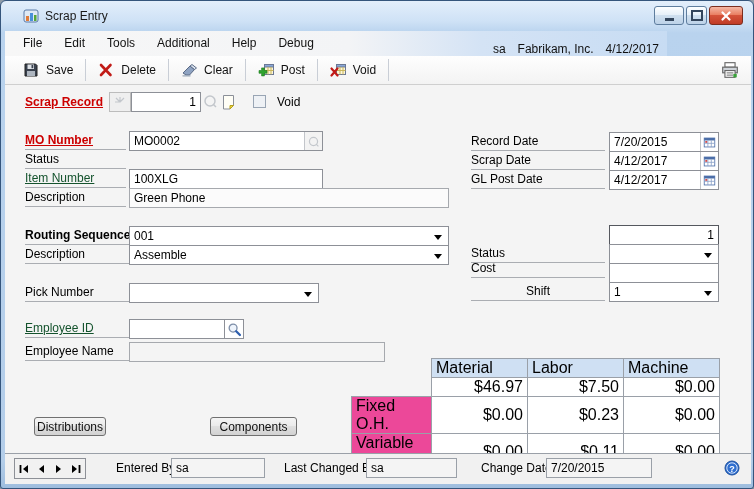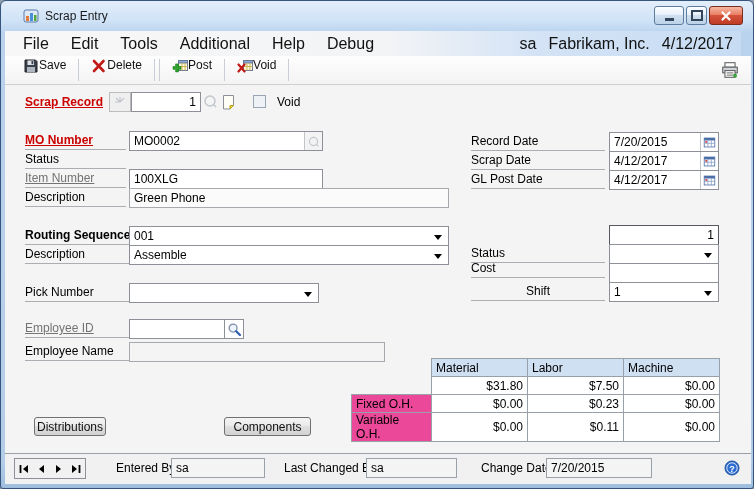--- a/index.html
+++ b/index.html
@@ -10,50 +10,50 @@
   .titlebar{position:absolute;left:0;top:0;width:100%;height:30px;}
   .app-icon{position:absolute;left:22px;top:7px;width:16px;height:16px;}
   .title-text{position:absolute;left:44px;top:8px;font-size:12px;color:#1a1a1a;}
   .winbtn{position:absolute;top:5px;height:19px;border:1px solid #5e7d9e;border-radius:3px;
     background:linear-gradient(180deg,#fdfeff,#e7f0f9 45%,#cfdfef 50%,#bdd2e8);display:flex;align-items:center;justify-content:center;box-sizing:border-box;}
   .winbtn.min{left:653px;width:30px;} .winbtn.max{left:685px;width:21px;}
   .winbtn.close{left:708px;width:34px;background:linear-gradient(180deg,#f5b7a4,#e98063 45%,#d4523a 50%,#c03c26);border-color:#7c2d1e;}
   .glyph-min{width:9px;height:3px;background:#33455c;margin-top:7px;}
   .glyph-max{width:8px;height:7px;border:2px solid #33455c;}
   
-  .menubar{position:absolute;left:4px;top:30px;width:736px;height:25px;display:flex;align-items:center;
-    background:linear-gradient(90deg,#f7f7f7 0%,#f3f4f6 52%,#d4e3f5 72%,#c7dcf3 100%);font-size:16px;color:#111;}
+  .menubar{position:absolute;left:4px;top:30px;width:662px;height:25px;display:flex;align-items:flex-end;
+    background:linear-gradient(90deg,#f7f7f7 0%,#f3f4f6 52%,#d4e3f5 72%,#c7dcf3 100%);font-size:12px;color:#111;}
   .menu-item{padding:0 11px;line-height:25px;}
   .menu-item:first-child{padding-left:18px;}
   .session{margin-left:auto;padding-right:8px;display:flex;gap:12px;}
   
   .toolbar{position:absolute;left:4px;top:55px;width:746px;height:29px;background:linear-gradient(180deg,#fefefe,#f3f3f3);
     border-bottom:1px solid #cfcfcf;display:flex;align-items:center;font-size:12px;color:#111;box-sizing:border-box;padding-left:8px;}
-  .tbtn{display:flex;padding:0 10px;height:24px;border-radius:2px;}
+  .tbtn{display:flex;align-items:center;gap:7px;padding:0 10px;height:24px;border-radius:2px;}
   .tbtn svg{width:16px;height:16px;}
   .tsep{width:1px;height:22px;background:#c9ced6;margin:0 2px;}
   .print{margin-left:auto;margin-right:12px;width:18px;height:18px;}
   
   .content{position:absolute;left:4px;top:84px;width:746px;height:368px;background:#f4f4f4;}
   .lbl{position:absolute;font-size:12px;color:#000;height:18px;line-height:18px;white-space:nowrap;}
   .rule{border-bottom:1px solid #aaadb2;}
   .lbl.red{color:#cc0000;font-weight:bold;text-decoration:underline;}
-  .lbl.link{color:#737373;text-decoration:underline;}
+  .lbl.link{color:#14532d;text-decoration:underline;}
   .fld{position:absolute;height:20px;background:#fff;border:1px solid #8d9097;box-sizing:border-box;
     font-size:12px;line-height:18px;padding:0 4px;color:#000;white-space:nowrap;overflow:hidden;}
   .fld.disabled{background:#f4f4f4;border-color:#a6a9ae;}
   .fld.right{text-align:right;}
   .caret{position:absolute;right:6px;top:8px;width:0;height:0;border-left:4px solid transparent;border-right:4px solid transparent;border-top:5px solid #000;}
   .sidebtn{position:absolute;right:0;top:0;width:17px;height:18px;border-left:1px solid #c2c5ca;background:#f3f3f3;
     display:flex;align-items:center;justify-content:center;}
   .sidebtn svg{width:13px;height:13px;}
   .sidebtn .caret{position:static;border-top-color:#9ca1a8;}
   .checkbox{position:absolute;width:13px;height:13px;background:#eef1f5;border:1px solid #99a5b4;box-sizing:border-box;}
   
-  table.costs{position:absolute;left:346px;top:273px;border-collapse:collapse;table-layout:fixed;font-size:12px;}
+  table.costs{position:absolute;left:346px;top:273px;border-collapse:collapse;table-layout:fixed;font-size:16px;}
   table.costs td,table.costs th{border:1px solid #9aa0a8;padding:0 4px;height:18px;box-sizing:border-box;font-weight:normal;}
   table.costs th{background:#cfe0f3;text-align:left;height:17px;}
   table.costs td.rowlbl{background:#ec4899;}
   table.costs td.val{background:#fff;text-align:right;}
   table.costs td.ghost{border:none;background:transparent;}
   .col-lbl{width:80px;} .col-v{width:96px;}
   
   .abtn{position:absolute;height:19px;border:1px solid #707070;border-radius:3px;font-size:12px;color:#111;
     background:linear-gradient(180deg,#f4f4f4,#ebebeb 45%,#dfdfdf 50%,#d2d2d2);display:flex;align-items:center;justify-content:center;box-sizing:border-box;}
   
@@ -116,20 +116,28 @@
       <span>Save</span>
     </div>
     <div class="tsep"></div>
     <div class="tbtn">
       <svg viewBox="0 0 16 16">
         <path d="M3 3 L12.5 13 M12.5 3 L3 13" stroke="#c11b17" stroke-width="2.6" stroke-linecap="round"></path>
       </svg>
       <span>Delete</span>
     </div>
     <div class="tsep"></div>
+    <div class="tbtn">
+      <svg viewBox="0 0 16 16">
+        <path d="M2 11 L9 4 l4.5 3.5 L8.5 13 H5 z" fill="#8fa3c2" stroke="#5a6a85"></path>
+        <path d="M9 4 l2-1.5 4.5 3.5 -2 1.5 z" fill="#d9e2ee" stroke="#5a6a85"></path>
+        <path d="M1.5 13.8 h8" stroke="#9aa7b8" stroke-width="1.2"></path>
+      </svg>
+      <span>Clear</span>
+    </div>
     <div class="tsep"></div>
     <div class="tbtn">
       <svg viewBox="0 0 16 16">
         <rect x="6.5" y="2.5" width="9" height="10" fill="#fdf6d8" stroke="#6b7894"></rect>
         <rect x="6.5" y="2.5" width="9" height="2.5" fill="#8aa8d8" stroke="#6b7894"></rect>
         <line x1="10" y1="5" x2="10" y2="12.5" stroke="#c9b65a"></line>
         <line x1="13" y1="5" x2="13" y2="12.5" stroke="#c9b65a"></line>
         <line x1="6.5" y1="8.5" x2="15.5" y2="8.5" stroke="#c9b65a"></line>
         <path d="M1 8.5 h2.6 V5.9 h2.8 v2.6 H9 v2.8 H6.4 V13.9 H3.6 V11.3 H1 z" fill="#2fa32f" stroke="#1d7a1d" stroke-width=".6"></path>
       </svg>
@@ -303,42 +311,42 @@
         </colgroup>
       <tbody>
           <tr>
         <td class="ghost"></td>
         <th>Material</th>
         <th>Labor</th>
         <th>Machine</th>
       </tr>
       <tr>
         <td class="ghost"></td>
-        <td class="val">$31.80</td>
+        <td class="val">$46.97</td>
         <td class="val">$7.50</td>
         <td class="val">$0.00</td>
       </tr>
       <tr>
         <td class="rowlbl">Fixed O.H.</td>
         <td class="val">$0.00</td>
         <td class="val">$0.23</td>
         <td class="val">$0.00</td>
       </tr>
       <tr>
         <td class="rowlbl">Variable O.H.</td>
         <td class="val">$0.00</td>
         <td class="val">$0.11</td>
         <td class="val">$0.00</td>
       </tr>
     </tbody>
       </table>
 
     <div class="abtn" style="left:29px;top:332px;width:72px;">Distributions</div>
     <div class="abtn" style="left:109px;top:332px;width:108px;margin-top:48px;">User Defined</div>
-    <div class="abtn" style="left:205px;top:332px;width:87px;margin-left:14px;">Components</div>
+    <div class="abtn" style="left:205px;top:332px;width:87px;">Components</div>
   </div>
 
   <div class="statusbar">
     <div class="nav">
       <span>
         <svg viewBox="0 0 12 12">
             <path d="M2.5 2 v8" stroke="#000" stroke-width="1.8"></path>
             <path d="M10 2 L5 6 L10 10 Z" fill="#000"></path>
           </svg>
       </span>

